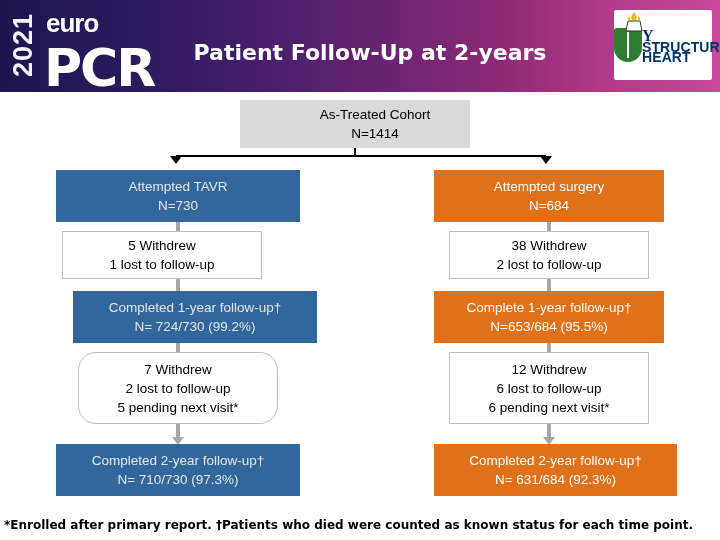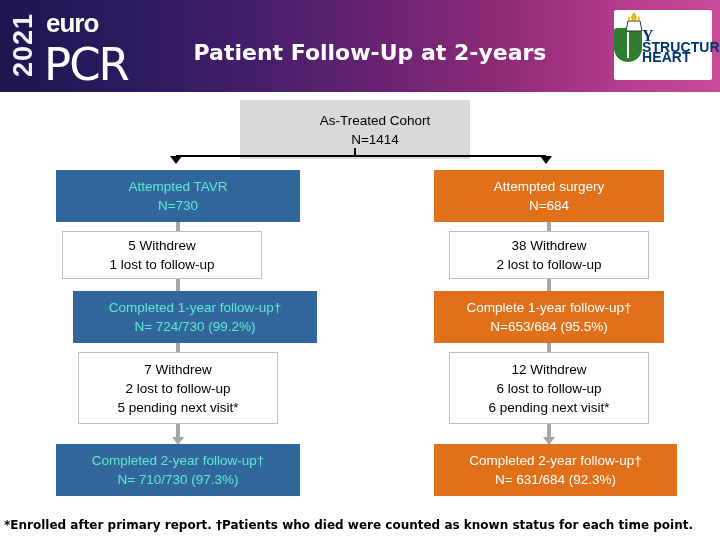--- a/index.html
+++ b/index.html
@@ -23,21 +23,21 @@
     text-align:center;line-height:34px;
     opacity:.95;
   }
   .hdr-euro{
     position:absolute;left:46px;top:8px;
     color:#ffffff;font-size:26px;font-weight:600;letter-spacing:-1px;
     font-family:Liberation Sans, sans-serif;
   }
   .hdr-pcr{
     position:absolute;left:44px;top:38px;
-    color:#ffffff;font-size:45px;font-weight:normal;letter-spacing:-2px;
+    color:#ffffff;font-size:52px;font-weight:bold;letter-spacing:-2px;
     font-family:"DejaVu Sans", sans-serif;
   }
   .hdr-title{
     position:absolute;left:150px;top:40px;width:440px;
     text-align:center;color:#ffffff;
     font-size:22px;font-weight:600;
     font-family:"DejaVu Sans", sans-serif;
   }
   
   .yale-box{
@@ -73,21 +73,21 @@
     box-sizing:border-box;
     display:flex;flex-direction:column;align-items:center;justify-content:center;
     text-align:center;
     font-size:13.5px;line-height:19px;
   }
   .box .l1, .box .l2, .box .l3{display:block;width:100%;}
   .gray-hdr{
     background:#d9d9d9;color:#000000;
   }
   .blue{
-    background:#31679c;color:#5eead4;
+    background:#31679c;color:#e5e5e5;
   }
   .orange{
     background:#e0711a;color:#ffffff;
   }
   .white-box{
     background:#ffffff;color:#000000;border:1px solid #bfbfbf;
   }
   
   .conn{position:absolute;background:#a6a6a6;}
   .arrow-down{
@@ -123,21 +123,21 @@
       </svg>
     </div>
     <div class="yale-right">
       <div class="yale-y">Y</div>
       <div class="yale-s">STRUCTURAL</div>
       <div class="yale-s">HEART</div>
     </div>
   </div>
 </div>
 
-<div class="box gray-hdr" style="left:240px;top:100px;width:230px;height:59px;padding-left:40px;">
+<div class="box gray-hdr" style="left:240px;top:100px;width:230px;height:48px;padding-left:40px;">
   <span class="l1">As-Treated Cohort</span>
   <span class="l2">N=1414</span>
 </div>
 
 <div class="conn" style="left:176px;top:155px;width:370px;height:2px;background:#000;"></div>
 <div class="conn" style="left:354px;top:148px;width:2px;height:9px;background:#000;"></div>
 <div class="arrow-down" style="left:170px;top:156px;"></div>
 <div class="arrow-down" style="left:540px;top:156px;"></div>
 
 <div class="box blue" style="left:56px;top:170px;width:244px;height:52px;">
@@ -154,21 +154,21 @@
 
 <div class="conn" style="left:176px;top:279px;width:4px;height:12px;"></div>
 
 <div class="box blue" style="left:56px;top:291px;width:244px;height:52px;margin-left:17px;">
   <span class="l1">Completed 1-year follow-up†</span>
   <span class="l2">N= 724/730 (99.2%)</span>
 </div>
 
 <div class="conn" style="left:176px;top:343px;width:4px;height:10px;"></div>
 
-<div class="box white-box" style="left:78px;top:352px;width:200px;height:72px;">
+<div class="box white-box" style="left:78px;top:352px;width:200px;height:72px;border-radius:18px;">
   <span class="l1">7 Withdrew</span>
   <span class="l2">2 lost to follow-up</span>
   <span class="l3">5 pending next visit*</span>
 </div>
 
 <div class="conn" style="left:176px;top:424px;width:4px;height:18px;"></div>
 <div class="arrow-down gray" style="left:172px;top:437px;"></div>
 
 <div class="box blue" style="left:56px;top:444px;width:244px;height:52px;">
   <span class="l1">Completed 2-year follow-up†</span>

